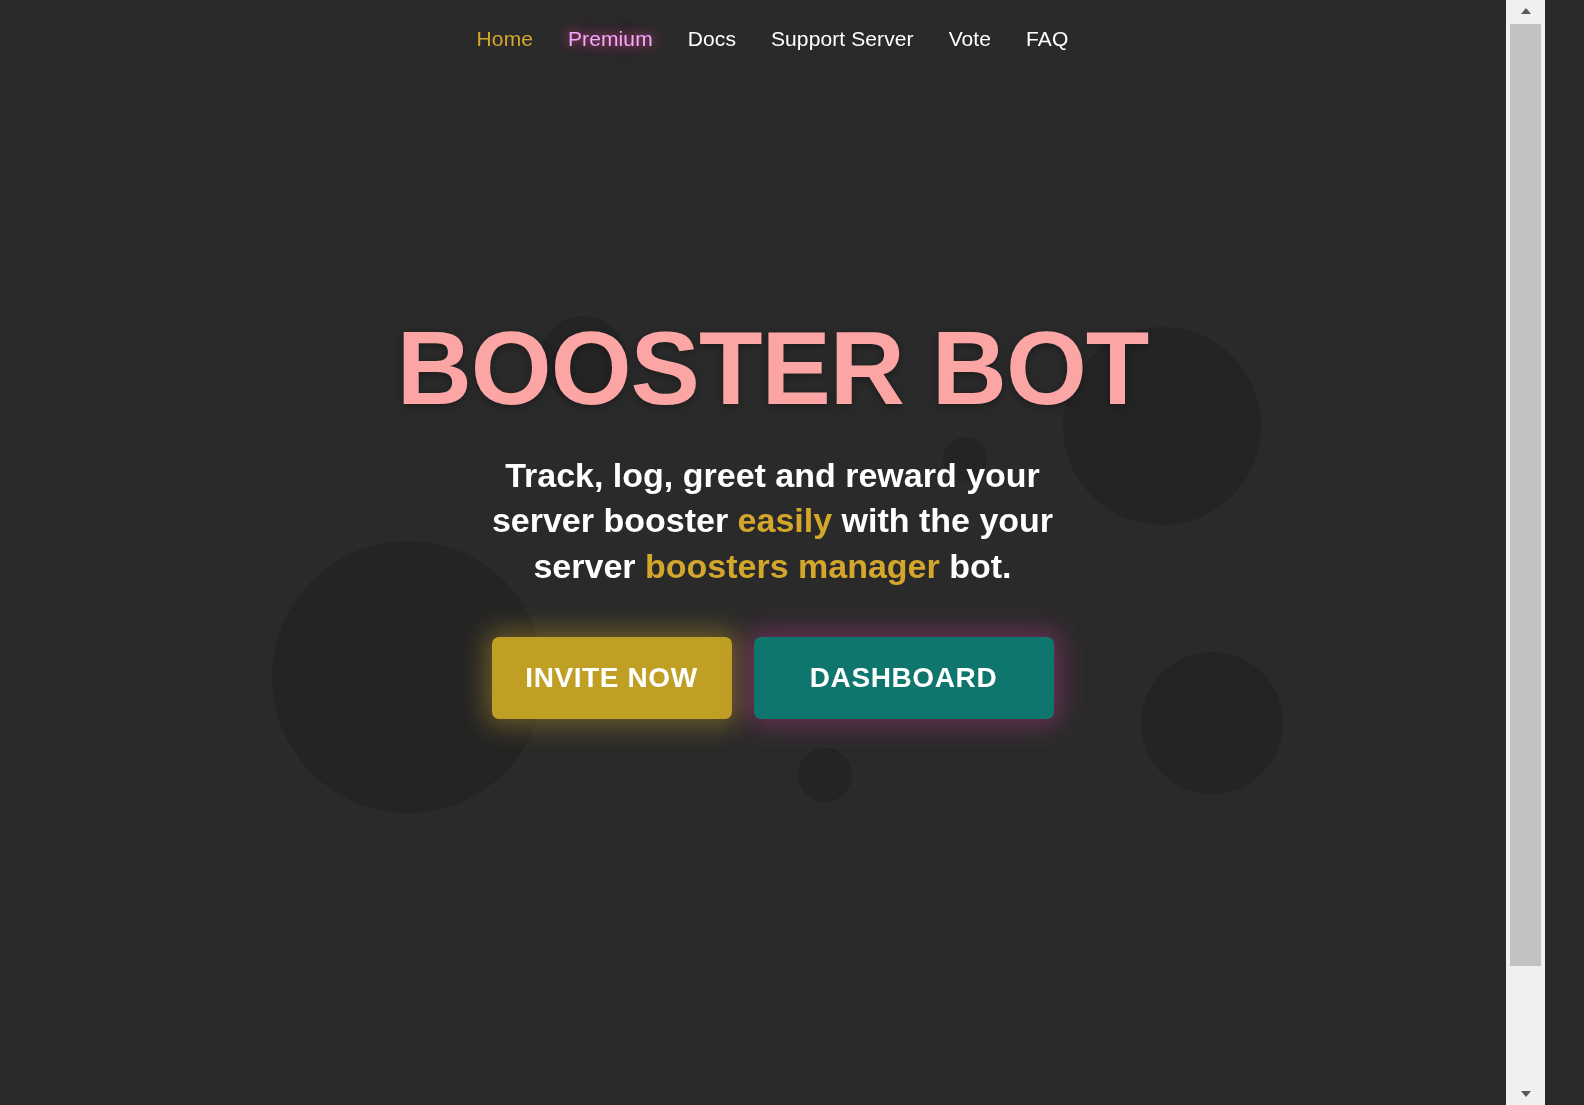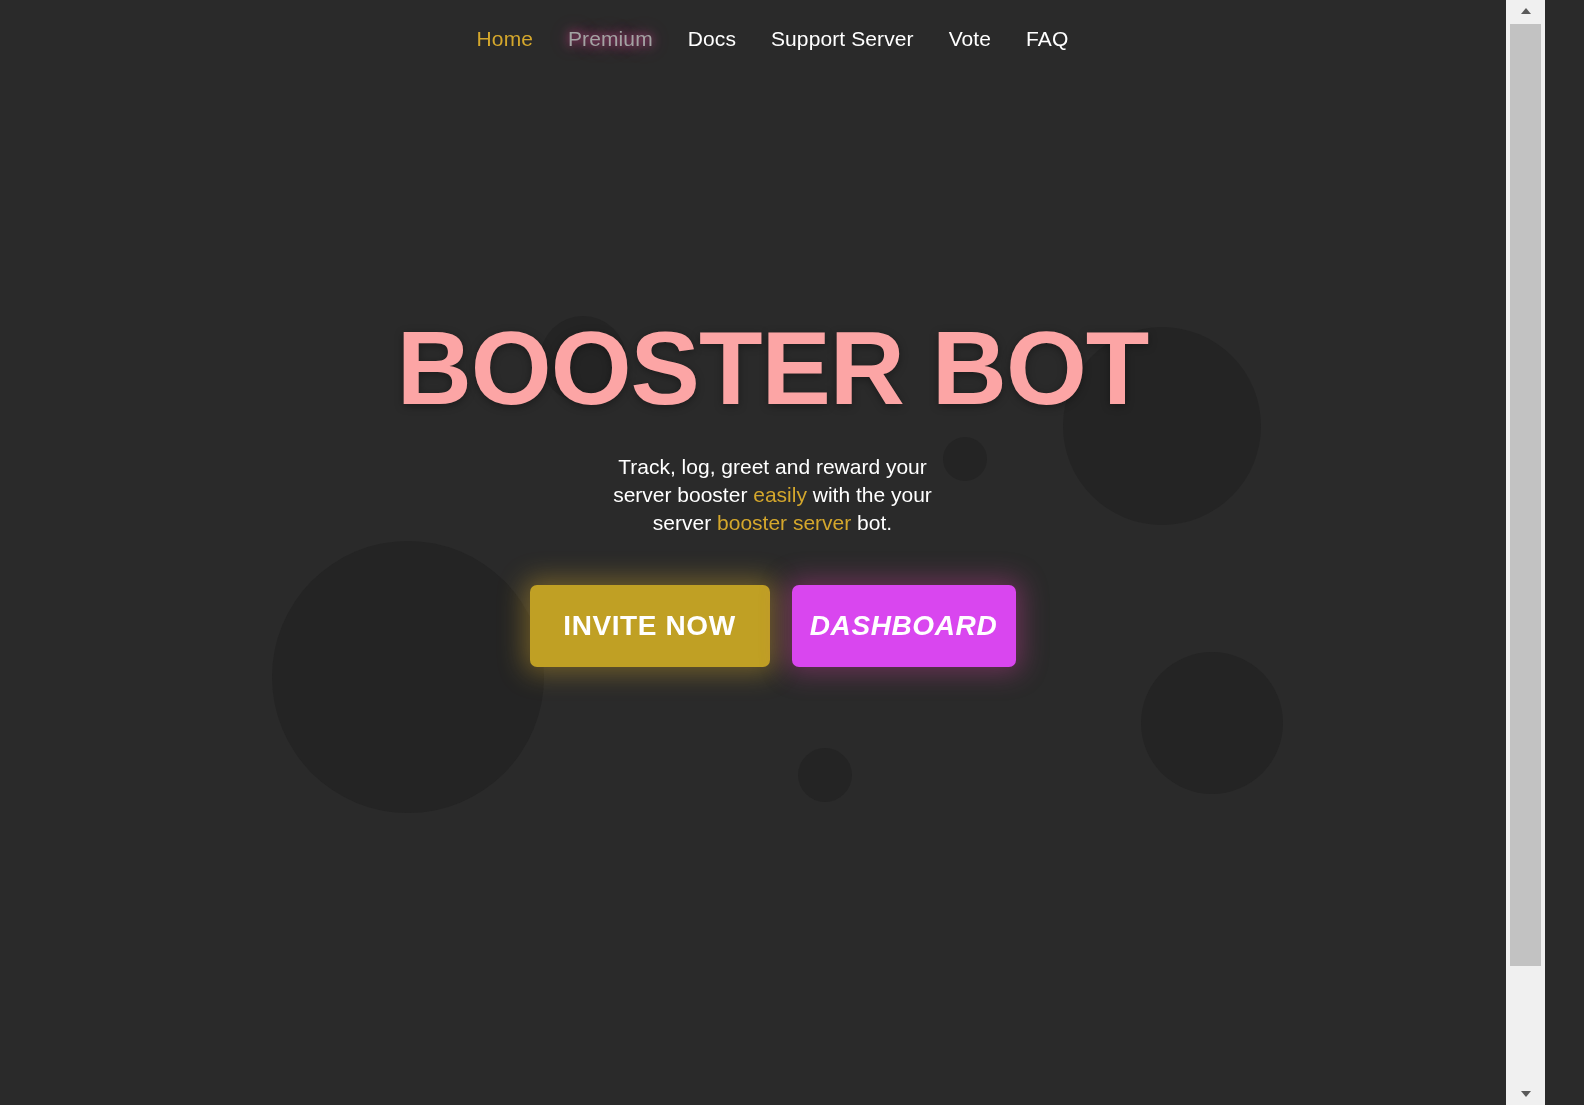--- a/index.html
+++ b/index.html
@@ -43,43 +43,43 @@
   }
   #topnav a {
     text-decoration:none;
     font-size:21px;
     line-height:1;
     color:#ffffff;
     letter-spacing:.1px;
     white-space:nowrap;
   }
   #topnav a.home    { color:#d4a72c; }
-  #topnav a.premium { color:#a3a3a3; text-shadow:0 0 10px rgba(232,68,154,.85), 0 0 20px rgba(232,68,154,.45); }
+  #topnav a.premium { color:#f0abfc; text-shadow:0 0 10px rgba(232,68,154,.85), 0 0 20px rgba(232,68,154,.45); }
 
   
   #hero {
     position:relative;
     z-index:3;
     text-align:center;
     padding-top:258px;
   }
   #hero-title {
     font-size:104px;
     font-weight:bold;
     color:#fca5a5;
     letter-spacing:-1px;
     line-height:1.05;
     text-shadow:0 2px 8px rgba(0,0,0,.35);
   }
   #hero-sub {
     margin-top:30px;
-    font-size:21px;
+    font-size:34px;
     line-height:1.33;
     color:#ffffff;
-    font-weight:400;
+    font-weight:700;
   }
   #hero-sub .hl { color:#d4a72c;margin-top:32px; }
 
   
   #cta-row {
     margin-top:48px;
     display:flex;
     justify-content:center;
     align-items:center;
     gap:22px;
@@ -97,24 +97,23 @@
     letter-spacing:.6px;
     color:#ffffff;
     cursor:pointer;
   }
   .cta.invite {
     width:240px;
     background:#c0a024;
     box-shadow:0 0 26px 6px rgba(212,167,44,.42);
   }
   .cta.dashboard {
-    width:224px;
-    background:#d946ef;
+    width:300px;
+    background:#0f766e;
     box-shadow:0 0 26px 6px rgba(196,61,147,.42);
-    font-style:italic;
   }
 
   
   #scrollbar {
     position:absolute;
     right:0; top:0;
     width:39px; height:1105px;
     background:#f0f0f0;
     z-index:50;
   }
@@ -164,21 +163,21 @@
     <a href="#">Vote</a>
     <a href="#">FAQ</a>
   </nav>
 
   <section id="hero">
     <h1 id="hero-title">BOOSTER BOT</h1>
 
     <p id="hero-sub">
       <span>Track, log, greet and reward your</span><br>
       <span>server booster </span><span class="hl">easily</span><span> with the your</span><br>
-      <span>server </span><span class="hl">booster server</span><span> bot.</span>
+      <span>server </span><span class="hl">boosters manager</span><span> bot.</span>
     </p>
 
     <div id="cta-row">
       <button class="cta invite">INVITE NOW</button>
       <button class="cta dashboard">DASHBOARD</button>
     </div>
   </section>
 
   <div id="scrollbar">
     <div class="arrow up">

